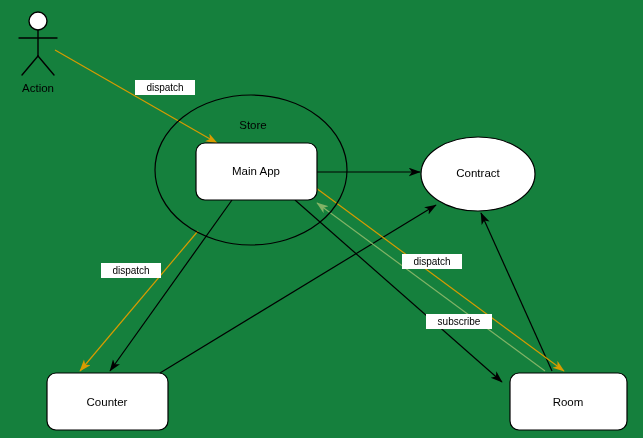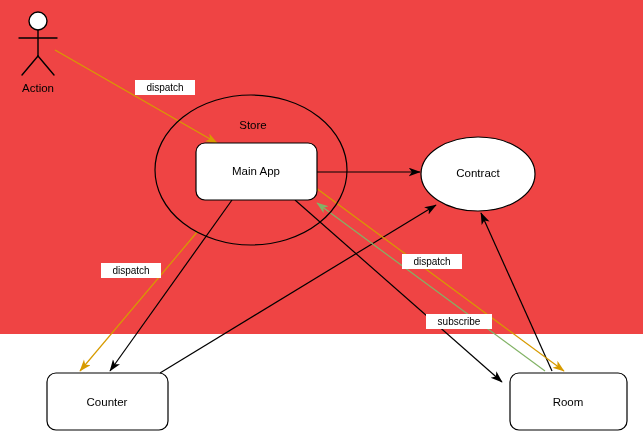--- a/index.html
+++ b/index.html
@@ -1,21 +1,21 @@
 <!DOCTYPE html>
 <html><head>
 <meta charset="utf-8">
 <title>Flux Architecture Diagram</title>
 <style>
   html,body{margin:0;padding:0;background:#ffffff;}
   body{
     font-family:"Liberation Sans", sans-serif;
     width:643px;height:438px;overflow:hidden;position:relative;
   }
-  #canvas-wrap{position:relative;width:643px;height:334px;background:#ef4444;}
+  #canvas-wrap{position:relative;width:643px;height:438px;background:#15803d;}
   svg#diagram{position:absolute;left:0;top:0;width:643px;height:438px;display:block;}
   .node-label{
     font-family:"Liberation Sans", sans-serif;
     font-size:11.5px;fill:#000000;
     text-anchor:middle;dominant-baseline:middle;
   }
   .edge-label{
     font-family:"Liberation Sans", sans-serif;
     font-size:10px;fill:#000000;
     text-anchor:middle;dominant-baseline:middle;

